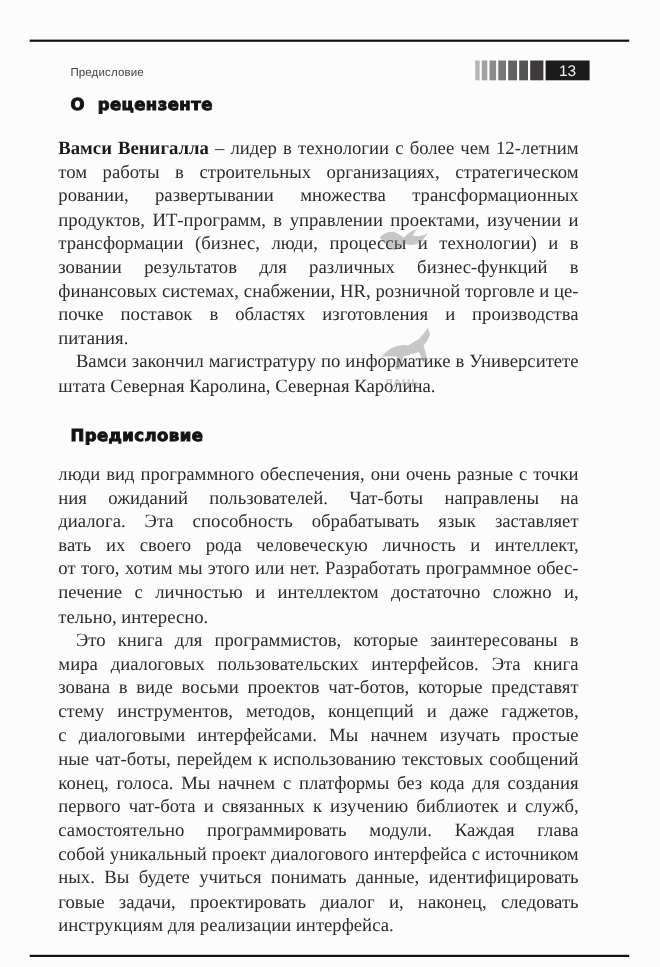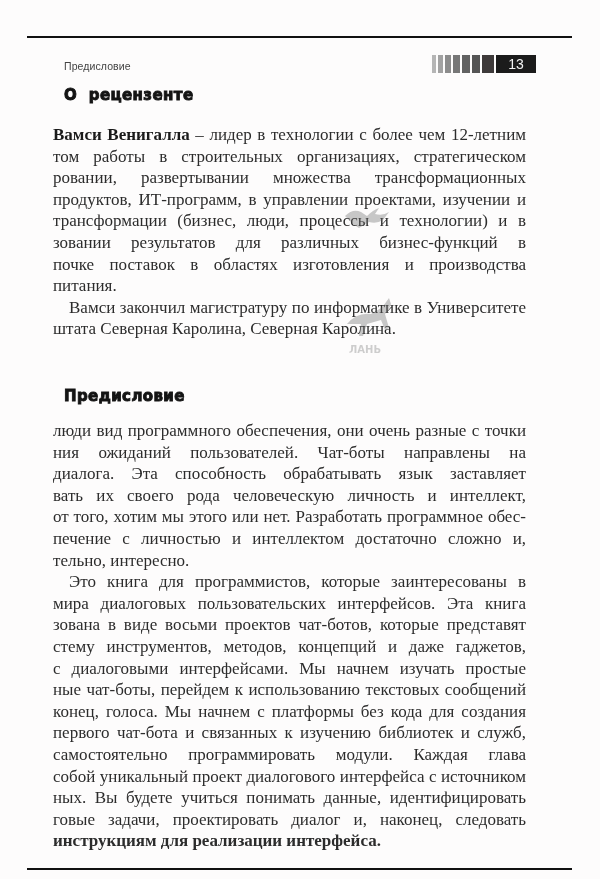--- a/index.html
+++ b/index.html
@@ -74,20 +74,21 @@
 </div>
 
 <h2 class="heading h1">О рецензенте</h2>
 <div class="text-block block-1" id="block-reviewer">
     <div class="line" style="white-space: normal; overflow: hidden;"><span class="bold">Вамси Венигалла</span><span> – лидер в технологии с более чем 12-летним опы-</span></div>
     <div class="line" style="white-space: normal; overflow: hidden;"><span>том работы в строительных организациях, стратегическом плани-</span></div>
     <div class="line" style="white-space: normal; overflow: hidden;"><span>ровании, развертывании множества трансформационных платформ/</span></div>
     <div class="line" style="white-space: normal; overflow: hidden;"><span>продуктов, ИТ-программ, в управлении проектами, изучении и</span></div>
     <div class="line" style="white-space: normal; overflow: hidden;"><span>трансформации (бизнес, люди, процессы и технологии) и в исполь-</span></div>
     <div class="line" style="white-space: normal; overflow: hidden;"><span>зовании результатов для различных бизнес-функций в мобильных,</span></div>
+    <div class="line" style="white-space: normal; overflow: hidden;"><span>финансовых системах, снабжении, HR, розничной торговле и це-</span></div>
     <div class="line" style="white-space: normal; overflow: hidden;"><span>почке поставок в областях изготовления и производства продуктов</span></div>
     <div class="line last" style="white-space: normal; overflow: hidden;"><span>питания.</span></div>
     <div class="line indent" style="white-space: normal; overflow: hidden;"><span>Вамси закончил магистратуру по информатике в Университете</span></div>
     <div class="line last" style="white-space: normal; overflow: hidden;"><span>штата Северная Каролина, Северная Каролина.</span></div>
   </div>
 
 <div class="watermark">
   <svg width="70" height="170" viewBox="0 0 70 170">
     <path d="M10 20 q8 -8 16 -4 l6 4 q6 -6 12 -8 l-4 6 q8 2 14 -2 l-6 8 q-6 4 -14 2 l-10 6 l-6 -4 z" fill="#666"></path>
     <path d="M12 128 q10 -12 24 -10 l10 -6 q4 -4 8 -10 l2 6 q-2 6 -6 10 l4 14 l-4 2 l-4 -10 l-14 4 l-4 12 l-4 0 l2 -12 z" fill="#666"></path>
@@ -109,16 +110,16 @@
     <div class="line" style="white-space: normal; overflow: hidden;"><span>зована в виде восьми проектов чат-ботов, которые представят экоси-</span></div>
     <div class="line" style="white-space: normal; overflow: hidden;"><span>стему инструментов, методов, концепций и даже гаджетов, связанных</span></div>
     <div class="line" style="white-space: normal; overflow: hidden;"><span>с диалоговыми интерфейсами. Мы начнем изучать простые кнопоч-</span></div>
     <div class="line" style="white-space: normal; overflow: hidden;"><span>ные чат-боты, перейдем к использованию текстовых сообщений и, на-</span></div>
     <div class="line" style="white-space: normal; overflow: hidden;"><span>конец, голоса. Мы начнем с платформы без кода для создания нашего</span></div>
     <div class="line" style="white-space: normal; overflow: hidden;"><span>первого чат-бота и связанных к изучению библиотек и служб, чтобы</span></div>
     <div class="line" style="white-space: normal; overflow: hidden;"><span>самостоятельно программировать модули. Каждая глава представляет</span></div>
     <div class="line" style="white-space: normal; overflow: hidden;"><span>собой уникальный проект диалогового интерфейса с источником дан-</span></div>
     <div class="line" style="white-space: normal; overflow: hidden;"><span>ных. Вы будете учиться понимать данные, идентифицировать диало-</span></div>
     <div class="line" style="white-space: normal; overflow: hidden;"><span>говые задачи, проектировать диалог и, наконец, следовать пошаговым</span></div>
-    <div class="line last" style="white-space: normal; overflow: hidden; font-weight: bold;"><span>инструкциям для реализации интерфейса.</span></div>
+    <div class="line last" style="white-space: normal; overflow: hidden;"><span>инструкциям для реализации интерфейса.</span></div>
   </div>
 
 <div class="rule bottom"></div>
 
 </body></html>

